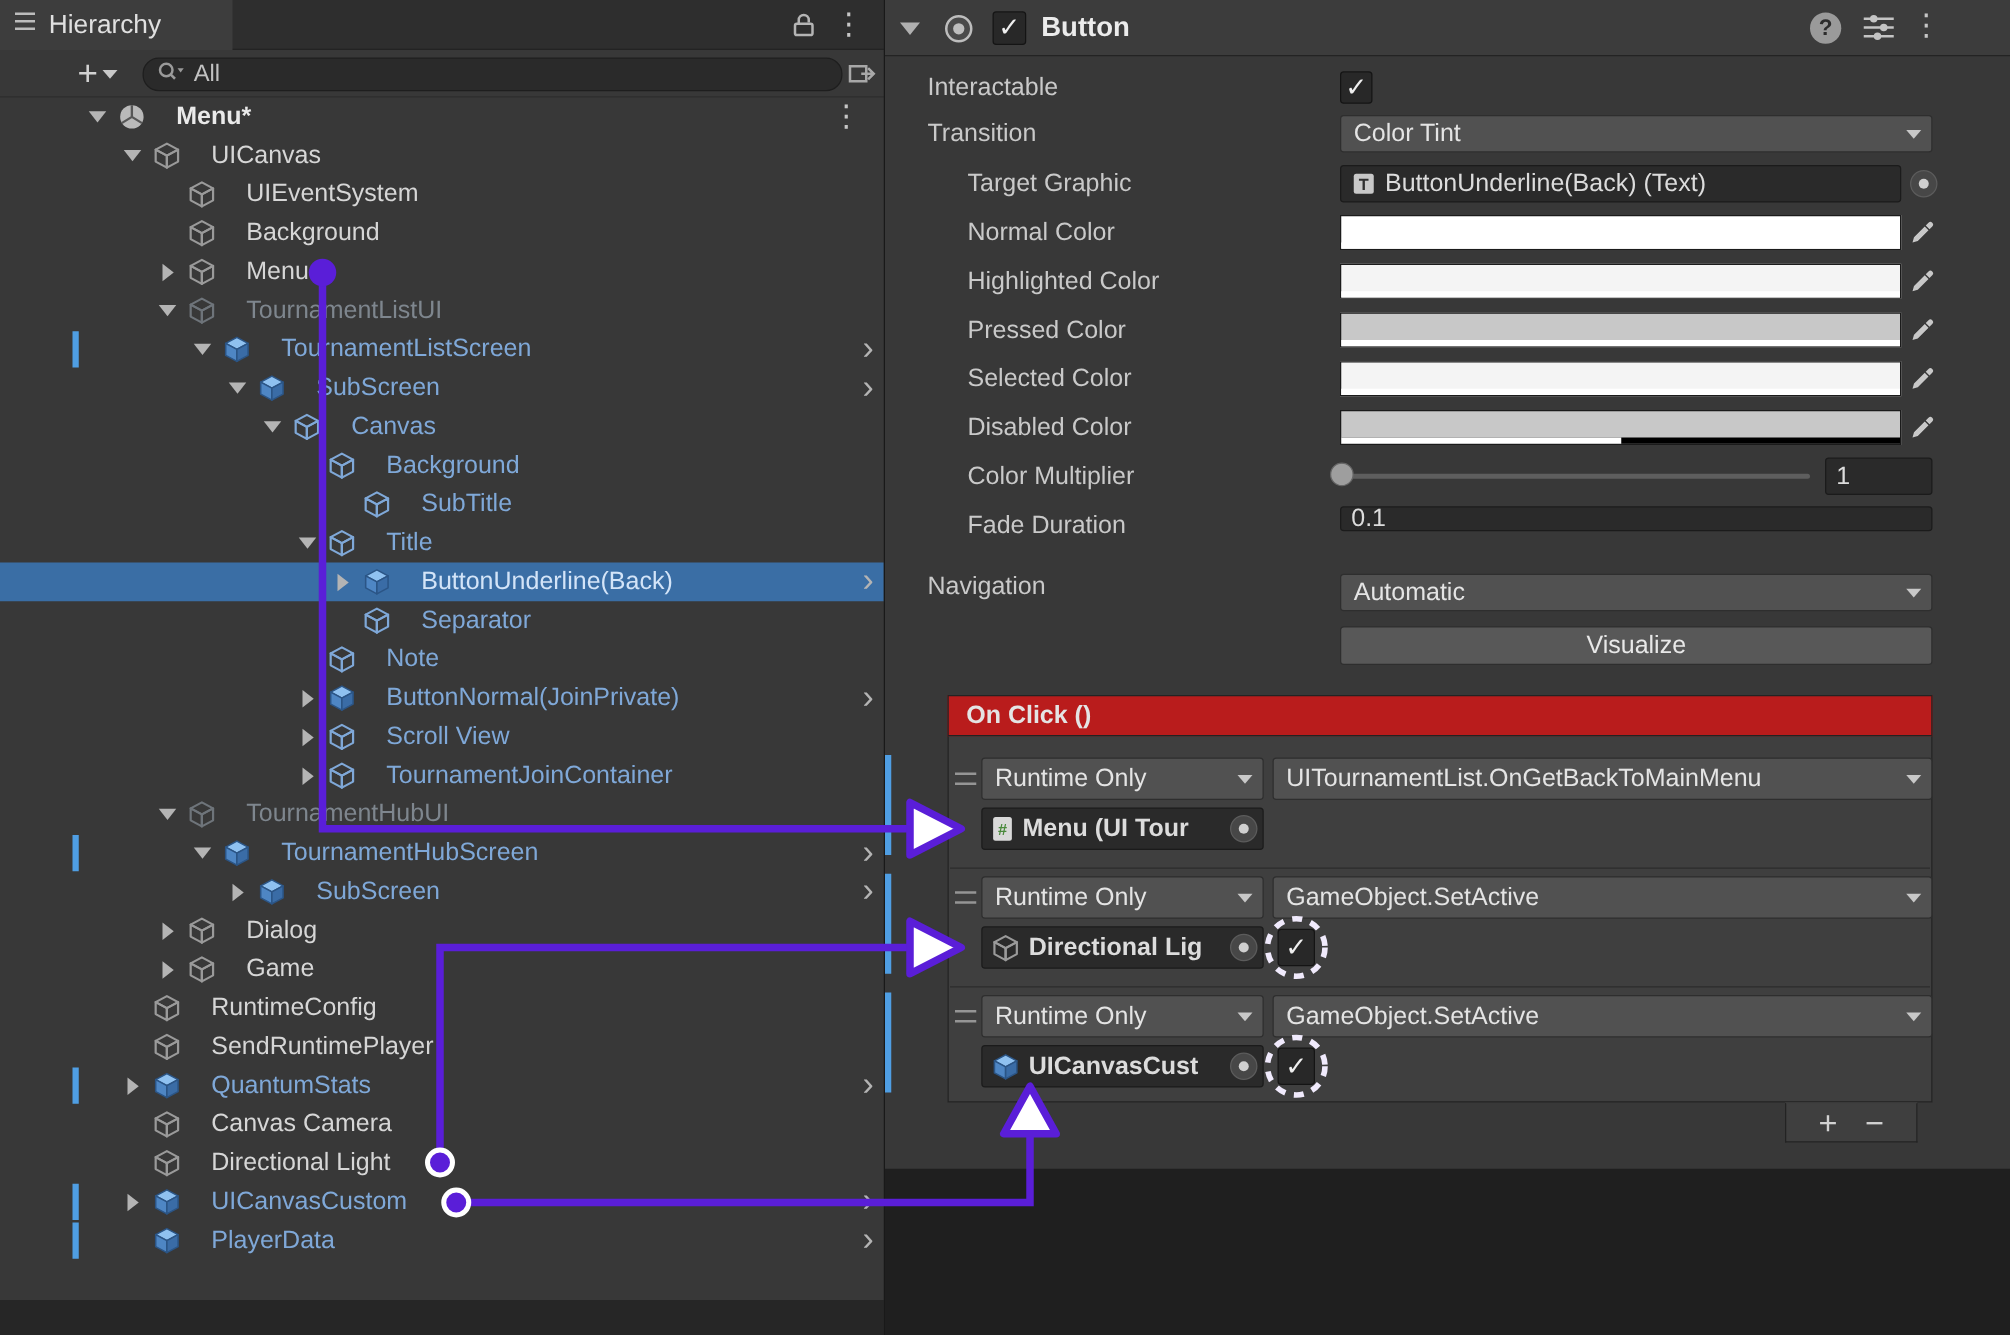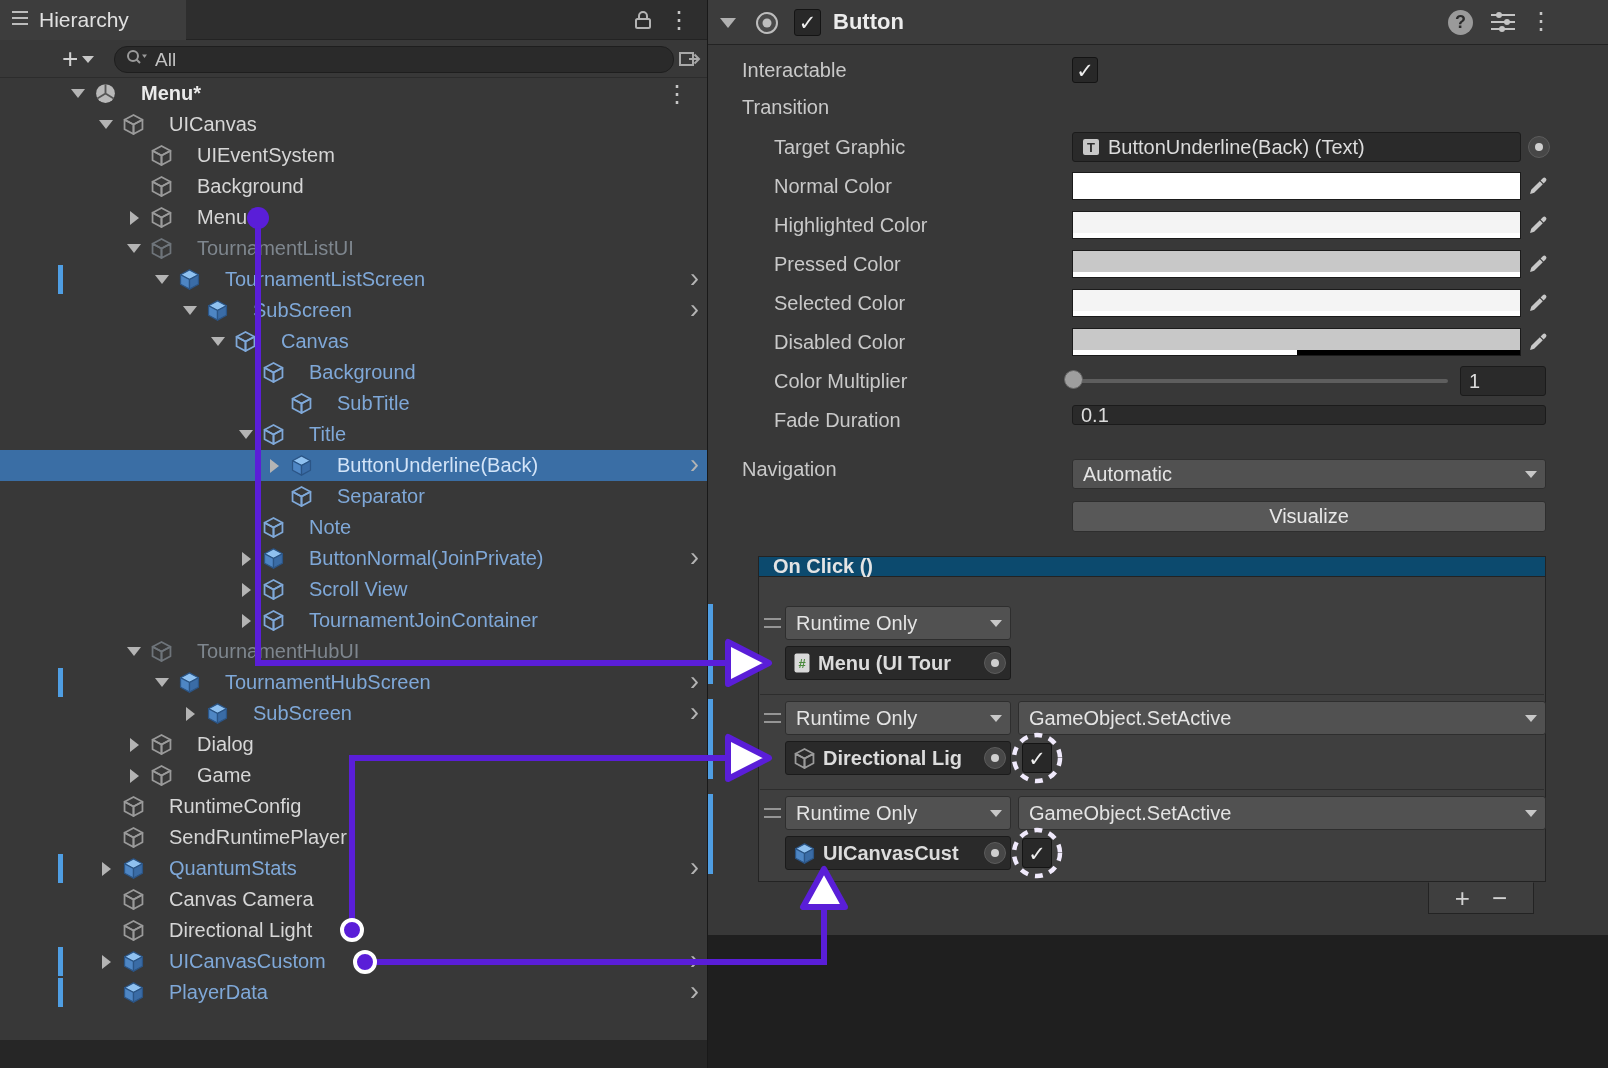--- a/index.html
+++ b/index.html
@@ -67,21 +67,21 @@
   .alpha-fill{height:100%;background:#fff;}
   .dropper{position:absolute;left:818px;}
   .picker{width:22px;height:22px;border-radius:50%;background:#474747;border:1px solid #5c5c5c;display:flex;align-items:center;justify-content:center;flex:0 0 22px;}
   .picker-dot{width:8px;height:8px;border-radius:50%;background:#cfcfcf;}
   #sl-track{position:absolute;left:364px;top:379px;width:376px;height:4px;background:#5e5e5e;border-radius:2px;}
   #sl-knob{position:absolute;left:356px;top:370px;width:19px;height:19px;border-radius:50%;background:#9e9e9e;border:1px solid #666;}
   #visualize-btn{position:absolute;left:364px;top:501px;width:474px;height:31px;background:#585858;border:1px solid #2e2e2e;border-radius:3px;display:flex;align-items:center;justify-content:center;font-size:20px;color:#e8e8e8;}
 
   
   #onclick-box{position:absolute;left:50px;top:556px;width:788px;height:326px;background:#3f3f3f;border:1px solid #232323;}
-  #onclick-header{position:absolute;left:50px;top:556px;width:788px;height:21px;background:#0c4a6e;border:1px solid #232323;display:flex;align-items:center;padding-left:14px;font-size:20px;font-weight:bold;color:#e4e4e4;}
+  #onclick-header{position:absolute;left:50px;top:556px;width:788px;height:33px;background:#b91c1c;border:1px solid #232323;display:flex;align-items:center;padding-left:14px;font-size:20px;font-weight:bold;color:#e4e4e4;}
   .handle{position:absolute;left:56px;width:17px;height:10px;border-top:2px solid #959595;border-bottom:2px solid #959595;}
   .ev-mode{left:77px;width:226px;height:34px;}
   .ev-func{left:310px;width:528px;height:34px;}
   .objfield{position:absolute;left:77px;width:226px;height:34px;background:#2a2a2a;border:1px solid #1b1b1b;border-radius:3px;display:flex;align-items:center;padding:0 4px 0 6px;font-size:20px;color:#dcdcdc;}
   .objfield .oftext{flex:1;margin-left:6px;white-space:nowrap;overflow:hidden;font-weight:bold;}
   .ev-check{position:absolute;left:314px;width:30px;height:30px;}
   .ev-sep{position:absolute;left:52px;width:784px;height:1px;background:#2d2d2d;}
   .ins-obar{position:absolute;left:0;width:5px;background:#4f9ee3;}
   #ev-footer{position:absolute;left:720px;top:882px;width:106px;height:32px;background:#3f3f3f;border:1px solid #232323;border-top:1px solid #3f3f3f;display:flex;align-items:center;justify-content:center;gap:22px;}
   #ev-footer span{color:#d2d2d2;font-size:26px;line-height:1;}
@@ -606,20 +606,24 @@
     </span>
     <span id="ins-kebab" class="kebab">⋮</span>
   </div>
 
   <span class="ilabel" style="top:55px">Interactable</span>
   <span class="checkbox" style="position:absolute;left:364px;top:57px;width:26px;height:26px">
       <span class="check">✓</span>
     </span>
 
   <span class="ilabel" style="top:92px">Transition</span>
+  <div class="dropdown ctl" style="top:92px">
+    <span>Color Tint</span>
+    <span class="caret"></span>
+  </div>
 
   <span class="ilabel sub" style="top:132px">Target Graphic</span>
   <div class="field" style="left:364px;top:132px;width:449px;height:30px">
     <span style="display:flex">
       <svg width="20" height="20" viewBox="0 0 20 20">
           <rect x="2" y="2" width="16" height="16" rx="2" fill="#c8c8c8"></rect>
           <text x="10" y="15" text-anchor="middle" font-size="13" font-weight="bold" fill="#2f2f2f">T</text>
         </svg>
     </span>
     <span style="margin-left:7px;white-space:nowrap;overflow:hidden">ButtonUnderline(Back) (Text)</span>
@@ -699,20 +703,24 @@
   </div>
 
   <div id="onclick-box"></div>
   <div id="onclick-header">
     <span>On Click ()</span>
   </div>
 
   <span class="handle" style="top:618px"></span>
   <div class="dropdown ev-mode" style="top:606px">
     <span>Runtime Only</span>
+      <span class="caret"></span>
+  </div>
+  <div class="dropdown ev-func" style="top:606px">
+    <span>UITournamentList.OnGetBackToMainMenu</span>
       <span class="caret"></span>
   </div>
   <div class="objfield" style="top:646px">
     <span style="display:flex">
         <svg width="20" height="22" viewBox="0 0 20 22">
           <rect x="2.5" y="1.5" width="15" height="19" rx="2" fill="#d9d9d9"></rect>
           <text x="10" y="16" text-anchor="middle" font-size="13" font-weight="bold" fill="#4a8a3c">#</text>
         </svg>
       </span>
     <span class="oftext">Menu (UI Tour</span>

